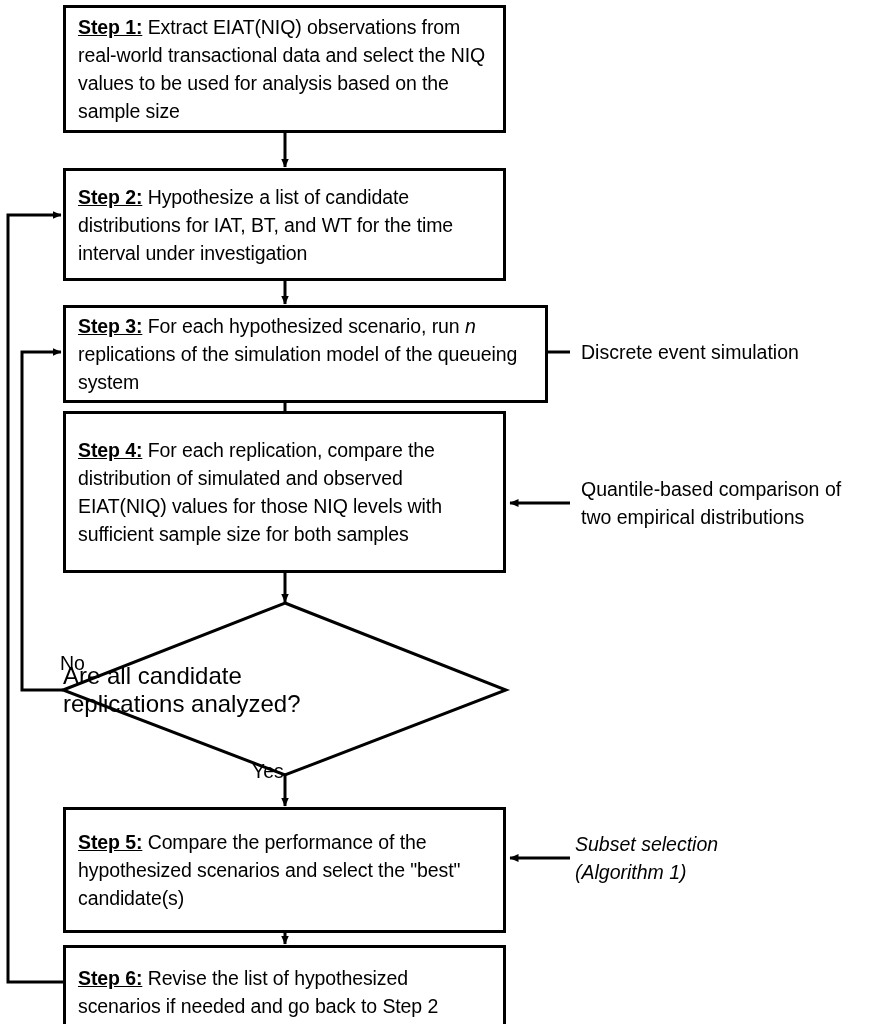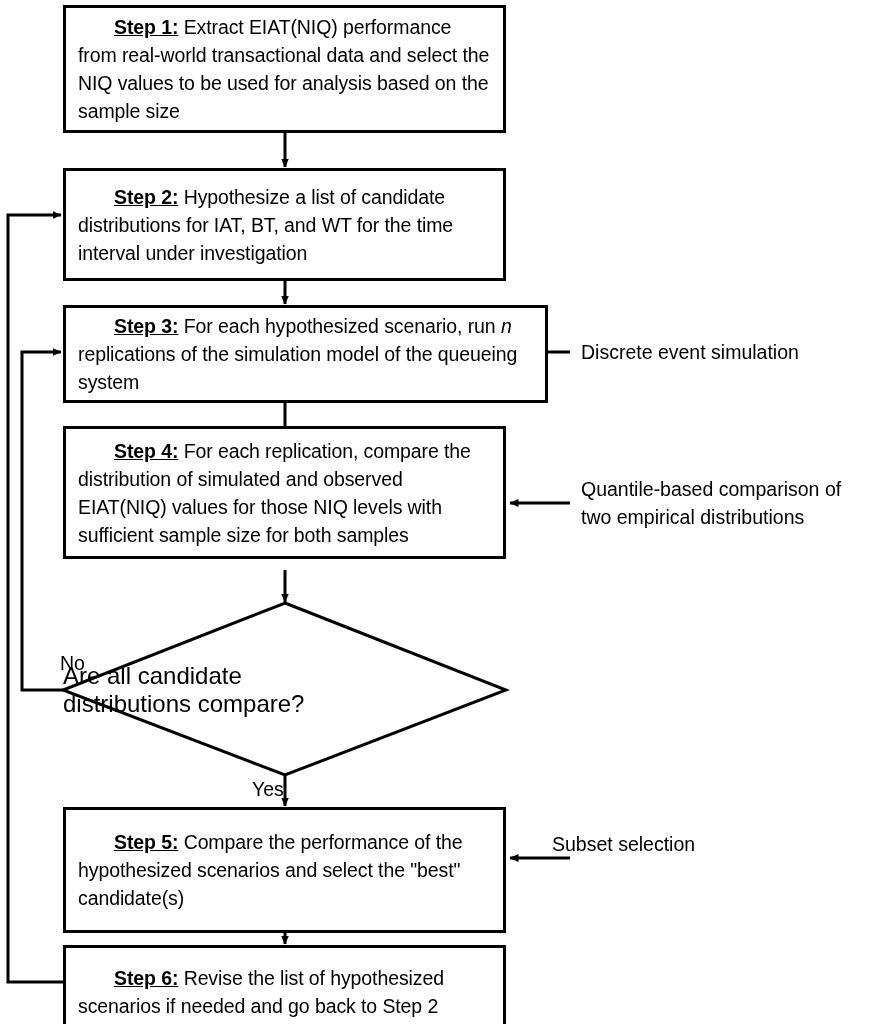--- a/index.html
+++ b/index.html
@@ -5,21 +5,21 @@
   html,body{margin:0;padding:0;background:#ffffff;}
   body{width:871px;height:1024px;overflow:hidden;
        font-family:"Liberation Sans","DejaVu Sans",sans-serif;color:#000;}
   #stage{position:relative;width:871px;height:1024px;}
   svg.wires{position:absolute;left:0;top:0;width:871px;height:1024px;}
   .node{position:absolute;box-sizing:border-box;}
   .procbox{border:3px solid #000;background:#fff;}
   .boxtext{position:absolute;left:12px;right:8px;top:50%;
            transform:translateY(-50%);
            font-size:19.5px;line-height:28px;letter-spacing:-0.1px;}
-  .steplabel{font-weight:bold;text-decoration:underline;margin-left:36px;}
+  .steplabel{font-weight:bold;text-decoration:underline;}
   .ital{font-style:italic;}
   .dtext{position:absolute;left:63px;width:443px;top:690px;
          transform:translateY(-50%);text-align:left;
          font-size:24px;line-height:28px;}
   .edge-note{position:absolute;font-size:19.5px;line-height:28px;}
   .branch-label{position:absolute;font-size:19.5px;line-height:22px;margin-left:24px;}
 </style>
 </head>
 <body>
 
@@ -44,57 +44,58 @@
     <polyline points="63,690 22,690 22,352 61,352" fill="none" stroke="#000" stroke-width="3" marker-end="url(#arrow)"></polyline>
 
     <polyline points="63,982 8,982 8,215 61,215" fill="none" stroke="#000" stroke-width="3" marker-end="url(#arrow)"></polyline>
 
     <line x1="570" y1="352" x2="510" y2="352" stroke="#000" stroke-width="3" marker-end="url(#arrow)"></line>
     <line x1="570" y1="503" x2="510" y2="503" stroke="#000" stroke-width="3" marker-end="url(#arrow)"></line>
     <line x1="570" y1="858" x2="510" y2="858" stroke="#000" stroke-width="3" marker-end="url(#arrow)"></line>
   </svg>
 
   <div class="node procbox" style="left:63px;top:5px;width:443px;height:128px;">
-    <div class="boxtext"><span class="steplabel">Step 1:</span><span> Extract EIAT(NIQ) performance from real-world transactional data and select the NIQ values to be used for analysis based on the sample size</span></div>
+    <div class="boxtext"><span class="steplabel">Step 1:</span><span> Extract EIAT(NIQ) observations from real-world transactional data and select the NIQ values to be used for analysis based on the sample size</span></div>
   </div>
 
   <div class="node procbox" style="left:63px;top:168px;width:443px;height:113px;">
     <div class="boxtext"><span class="steplabel">Step 2:</span><span> Hypothesize a list of candidate distributions for IAT, BT, and WT for the time interval under investigation</span></div>
   </div>
 
   <div class="node procbox" style="left:63px;top:305px;width:485px;height:98px;">
     <div class="boxtext"><span class="steplabel">Step 3:</span><span> For each hypothesized scenario, run </span><span class="ital">n</span><span> replications of the simulation model of the queueing system</span></div>
   </div>
 
-  <div class="node procbox" style="left:63px;top:426px;width:443px;height:133px;">
+  <div class="node procbox" style="left:63px;top:411px;width:443px;height:162px;">
     <div class="boxtext"><span class="steplabel">Step 4:</span><span> For each replication, compare the distribution of simulated and observed EIAT(NIQ) values for those NIQ levels with sufficient sample size for both samples</span></div>
   </div>
 
   <div class="dtext">
     <div>Are all candidate</div>
-    <div>distributions compare?</div>
+    <div>replications analyzed?</div>
   </div>
 
   <div class="branch-label" style="left:36px;top:652px;">No</div>
-  <div class="branch-label" style="left:228px;top:778px;">Yes</div>
+  <div class="branch-label" style="left:228px;top:760px;">Yes</div>
 
   <div class="node procbox" style="left:63px;top:807px;width:443px;height:126px;">
     <div class="boxtext"><span class="steplabel">Step 5:</span><span> Compare the performance of the hypothesized scenarios and select the "best" candidate(s)</span></div>
   </div>
 
   <div class="node procbox" style="left:63px;top:945px;width:443px;height:93px;">
     <div class="boxtext"><span class="steplabel">Step 6:</span><span> Revise the list of hypothesized scenarios if needed and go back to Step 2</span></div>
   </div>
 
   <div class="edge-note" style="left:581px;top:338px;">
     <div>Discrete event simulation</div>
   </div>
 
   <div class="edge-note" style="left:581px;top:475px;">
     <div>Quantile-based comparison of</div>
     <div>two empirical distributions</div>
   </div>
 
-  <div class="edge-note" style="left:552px;top:830px;">
+  <div class="edge-note" style="left:575px;top:830px;font-style:italic;">
     <div>Subset selection</div>
+    <div>(Algorithm 1)</div>
   </div>
 
 </div>
 
 </body></html>

